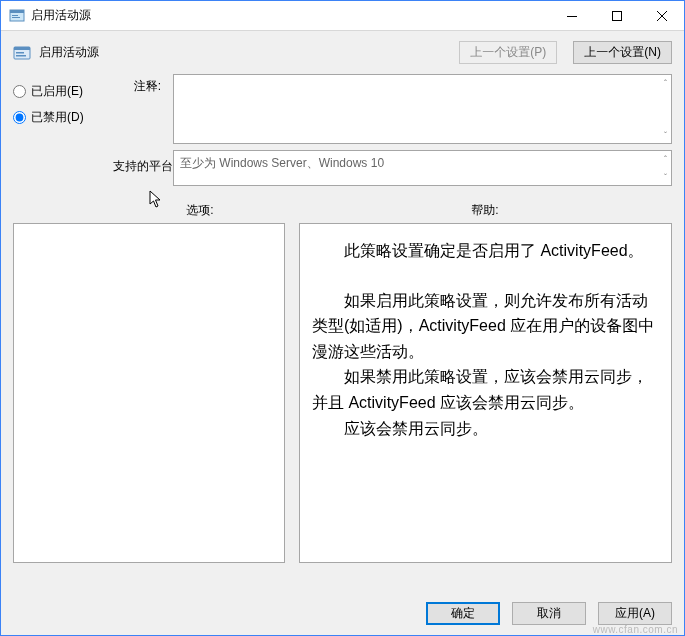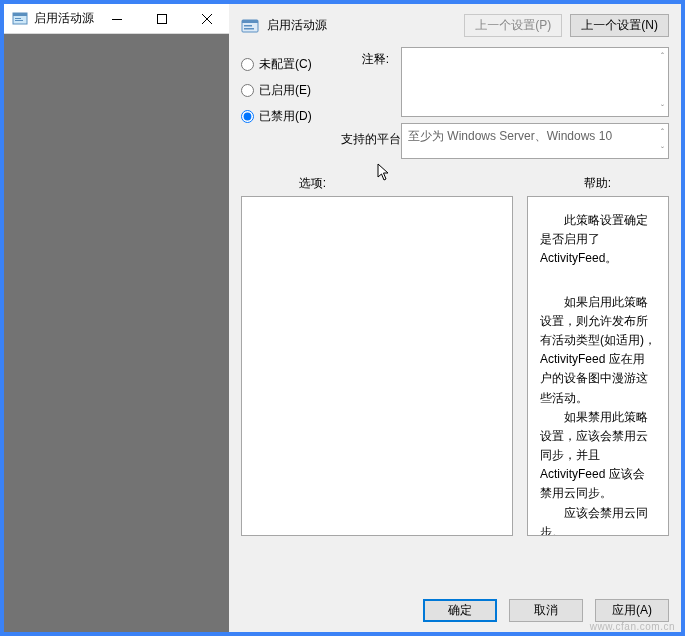--- a/index.html
+++ b/index.html
@@ -9,24 +9,24 @@
     font-size: 12px;
     color: #000;
     background: #fff;
     width: 685px;
     height: 636px;
     overflow: hidden;
   }
   .window {
     width: 685px;
     height: 636px;
-    background: #737373;
-    border: 4px solid #3b82f6;
-    display: flex;
-    flex-direction: row;
+    background: #fef9c3;
+    border: 1px solid #3b82f6;
+    display: flex;
+    flex-direction: column;
   }
   .titlebar {
     height: 30px;
     background: #fff;
     display: flex;
     align-items: center;
     border-bottom: 1px solid #d8d8d8;
   }
   .titlebar-icon {
     width: 16px; height: 16px;
@@ -61,21 +61,21 @@
   .policy-icon {
     width: 18px; height: 18px;
     margin-right: 8px;
     display: inline-flex;
   }
   .policy-name { font-size: 12px; }
   .nav-btn {
     height: 23px;
     min-width: 92px;
     padding: 8px 10px;
-    margin-left: 8px;
+    margin-left: 16px;
     background: #e1e1e1;
     border: 1px solid #adadad;
     font-size: 12px;
     font-family: inherit;
     display: inline-flex;
     align-items: center;
     justify-content: center;
   }
   .nav-btn.disabled {
     color: #888;
@@ -156,21 +156,21 @@
   }
   .options-pane {
     width: 272px;
     height: 340px;
   }
   .help-pane {
     flex: 1;
     height: 340px;
     padding: 14px 12px;
     line-height: 1.6;
-    font-size: 12px;
+    font-size: 16px;
     color: #000;
     overflow: hidden;
   }
   .help-pane p { margin: 0; text-indent: 2em; }
   .help-pane p.noind { text-indent: 0; }
   .footer {
     display: flex;
     justify-content: flex-end;
     align-items: center;
     padding: 10px 12px 10px 12px;
@@ -247,24 +247,20 @@
           </svg>
       </span>
       <span class="policy-name">启用活动源</span>
       <span class="spacer"></span>
       <button class="nav-btn disabled">上一个设置(P)</button>
       <button class="nav-btn">上一个设置(N)</button>
     </div>
 
     <div class="config-row">
       <div class="radio-col">
-        <label class="radio-item">
-          <input type="radio" name="state" style="">
-          <span>未配置(C)</span>
-        </label>
         <label class="radio-item">
           <input type="radio" name="state" style="">
           <span>已启用(E)</span>
         </label>
         <label class="radio-item">
           <input type="radio" name="state" checked="" style="">
           <span>已禁用(D)</span>
         </label>
       </div>
       <div class="labels-col">

